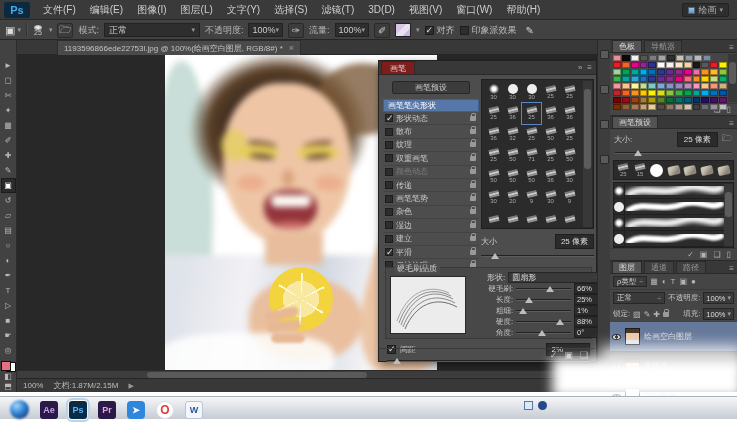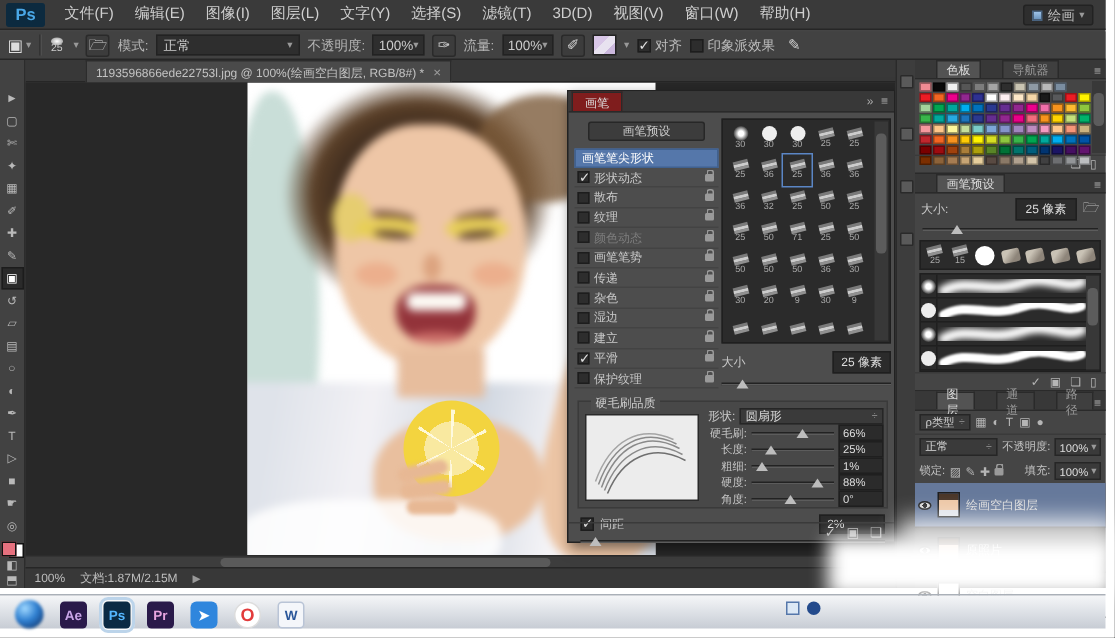--- a/index.html
+++ b/index.html
@@ -107,37 +107,37 @@
   .vscroll{position:absolute;right:1px;top:1px;width:9px;bottom:1px;background:#383838;}
   .vthumb{position:absolute;left:1px;top:8px;width:7px;height:55%;background:#5c5c5c;border-radius:3px;}
   .size-row{display:flex;align-items:center;margin-top:5px;font-size:8px;color:#c9c9c9;}
   .size-val{margin-left:auto;background:#2b2b2b;border:1px solid #1f1f1f;padding:1px 5px;color:#ddd;}
   .slider{position:relative;height:8px;margin-top:3px;}
   .slider .track{position:absolute;left:0;right:0;top:3px;height:2px;background:#222;border-bottom:1px solid #5c5c5c;}
   .slider .thumb{position:absolute;top:1px;width:0;height:0;border-left:4px solid transparent;border-right:4px solid transparent;border-bottom:6px solid #bdbdbd;}
   .bristle-box{position:absolute;left:6px;top:206px;width:207px;height:72px;border:1px solid #3a3a3a;background:#484848;}
   .bb-title{position:absolute;left:8px;top:-5px;background:#4d4d4d;padding:0 3px;font-size:8px;color:#cfcfcf;}
   .bb-preview{position:absolute;left:4px;top:8px;width:76px;height:58px;background:#ececec;border:1px solid #2a2a2a;}
-  .bb-right{position:absolute;left:86px;top:4px;width:117px;}
+  .bb-right{position:absolute;left:101px;top:4px;width:117px;}
   .shape-row{display:flex;align-items:center;gap:3px;font-size:8px;color:#c9c9c9;}
   .shape-field{flex:1;height:11px;background:#3a3a3a;border:1px solid #262626;display:flex;align-items:center;padding:0 3px;font-size:8px;color:#ddd;}
   .bslider{display:flex;align-items:center;gap:3px;height:11px;font-size:7.5px;color:#c4c4c4;}
   .bslider .lbl{width:26px;text-align:right;}
   .bslider .slider{flex:1;margin-top:0;}
   .bslider .val{width:30px;background:#2b2b2b;border:1px solid #1f1f1f;padding:0 2px;color:#ddd;text-align:left;font-size:7.5px;line-height:9px;}
   .spacing-row{position:absolute;left:8px;top:282px;width:203px;display:flex;align-items:center;gap:4px;font-size:8px;color:#c9c9c9;}
   .spacing-val{margin-left:auto;background:#2b2b2b;border:1px solid #1f1f1f;padding:1px 26px 1px 4px;color:#ddd;}
   .bp-bottombar{position:absolute;left:0;bottom:0;width:100%;height:13px;border-top:1px solid #3a3a3a;display:flex;align-items:center;justify-content:flex-end;gap:7px;padding-right:8px;color:#b5b5b5;font-size:9px;}
   
   .strip{position:absolute;left:597px;top:40px;width:13px;height:352px;background:#3d3d3d;border-left:1px solid #2a2a2a;display:flex;flex-direction:column;align-items:center;gap:26px;padding-top:10px;}
   .strip .sic{width:9px;height:9px;background:#5a5a5a;border:1px solid #2a2a2a;border-radius:1px;}
   
   .dock{position:absolute;left:610px;top:40px;width:127px;height:352px;background:#454545;}
   .pn-tabs{height:13px;background:#383838;border-bottom:1px solid #2a2a2a;display:flex;align-items:flex-end;}
-  .pn-tab{height:12px;padding:0 6px;font-size:8px;color:#ddd;background:#535353;border:1px solid #2a2a2a;border-bottom:none;display:flex;align-items:center;margin-left:14px;}
+  .pn-tab{height:12px;padding:0 6px;font-size:8px;color:#ddd;background:#535353;border:1px solid #2a2a2a;border-bottom:none;display:flex;align-items:center;margin-left:2px;}
   .pn-tab.inactive{background:#3f3f3f;color:#999;}
   .pn-menu{margin-left:auto;margin-right:3px;color:#aaa;font-size:8px;}
   .swatch-area{position:relative;height:50px;background:#454545;padding:2px 10px 2px 3px;}
   .sw-row{display:flex;gap:1px;margin-bottom:1px;}
   .sw{width:8px;height:6px;border:1px solid rgba(0,0,0,.35);}
   .sw-bottom{height:12px;display:flex;align-items:center;justify-content:flex-end;gap:6px;padding-right:6px;color:#b5b5b5;font-size:8px;border-top:1px solid #3a3a3a;}
   .presets-panel{border-top:1px solid #2a2a2a;}
   .pp-size{display:flex;align-items:center;padding:2px 4px;font-size:8px;color:#c9c9c9;}
   .pp-sizeval{margin-left:auto;background:#2b2b2b;border:1px solid #1f1f1f;padding:1px 6px;color:#ddd;}
   .pp-folder{margin-left:4px;color:#bbb;font-size:9px;}
@@ -351,33 +351,38 @@
           <div class="bp-opt">
             <span class="cb"></span>
             <span>散布</span>
             <span class="lock"></span>
           </div>
           <div class="bp-opt">
             <span class="cb"></span>
             <span>纹理</span>
             <span class="lock"></span>
           </div>
+          <div class="bp-opt">
+            <span class="cb"></span>
+            <span>双重画笔</span>
+            <span class="lock"></span>
+          </div>
           <div class="bp-opt dis">
             <span class="cb"></span>
             <span>颜色动态</span>
             <span class="lock"></span>
           </div>
           <div class="bp-opt">
             <span class="cb"></span>
+            <span>传递</span>
+            <span class="lock"></span>
+          </div>
+          <div class="bp-opt">
+            <span class="cb"></span>
             <span>画笔笔势</span>
-            <span class="lock"></span>
-          </div>
-          <div class="bp-opt">
-            <span class="cb"></span>
-            <span>传递</span>
             <span class="lock"></span>
           </div>
           <div class="bp-opt">
             <span class="cb"></span>
             <span>杂色</span>
             <span class="lock"></span>
           </div>
           <div class="bp-opt">
             <span class="cb"></span>
             <span>湿边</span>

